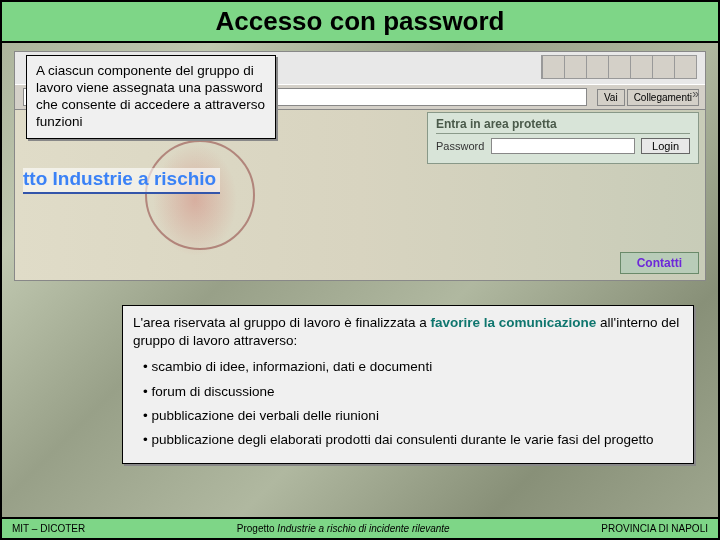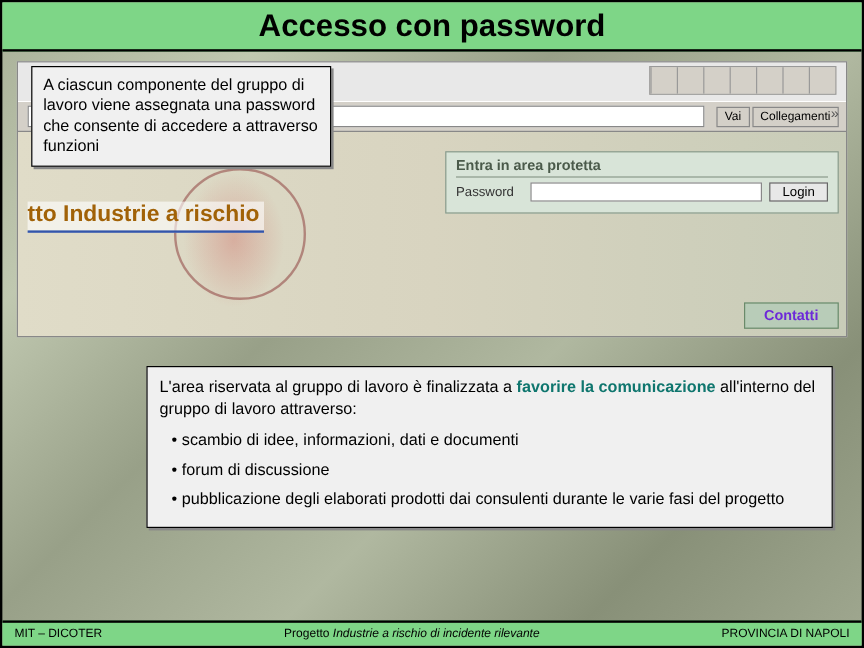--- a/index.html
+++ b/index.html
@@ -111,30 +111,30 @@
     border: 2px solid #883333;
     border-radius: 50%;
     opacity: 0.5;
   }
   .site-title {
     position: absolute;
     left: 8px;
     top: 58px;
     font-size: 19px;
     font-weight: bold;
-    color: #a16207;
+    color: #3b82f6;
     background: rgba(255,255,255,0.6);
     border-bottom: 2px solid #3355aa;
     padding: 0 4px 2px 0;
   }
   .login-panel {
     position: absolute;
     right: 6px;
-    top: 16px;
-    width: 328px;
+    top: 2px;
+    width: 272px;
     background: #d8e4d8;
     border: 1px solid #889888;
     padding: 4px 8px 6px 8px;
   }
   .login-panel .hdr {
     font-size: 12px;
     font-weight: bold;
     color: #4a5a4a;
     border-bottom: 1px solid #8a9a8a;
     padding-bottom: 2px;
@@ -284,20 +284,21 @@
 
     <div class="info-box-1">A ciascun componente del gruppo di lavoro viene assegnata una password che consente di accedere a attraverso funzioni</div>
 
     <div class="info-box-2">
       <div class="lead">
         <span>L'area riservata al gruppo di lavoro è finalizzata a </span><b class="red">favorire la comunicazione</b><span> all'interno del gruppo di lavoro attraverso:</span>
       </div>
       <ul>
         <li>• <span>scambio di idee, informazioni, dati e documenti</span></li>
         <li>• <span>forum di discussione</span></li>
+        <li>• <span>pubblicazione dei verbali delle riunioni</span></li>
         <li>• <span>pubblicazione degli elaborati prodotti dai consulenti durante le varie fasi del progetto</span></li>
       </ul>
     </div>
 
   </div>
 
   <div class="footer">
     <span>MIT – DICOTER</span>
     <span class="center">
       <span class="prog-label">Progetto</span>

